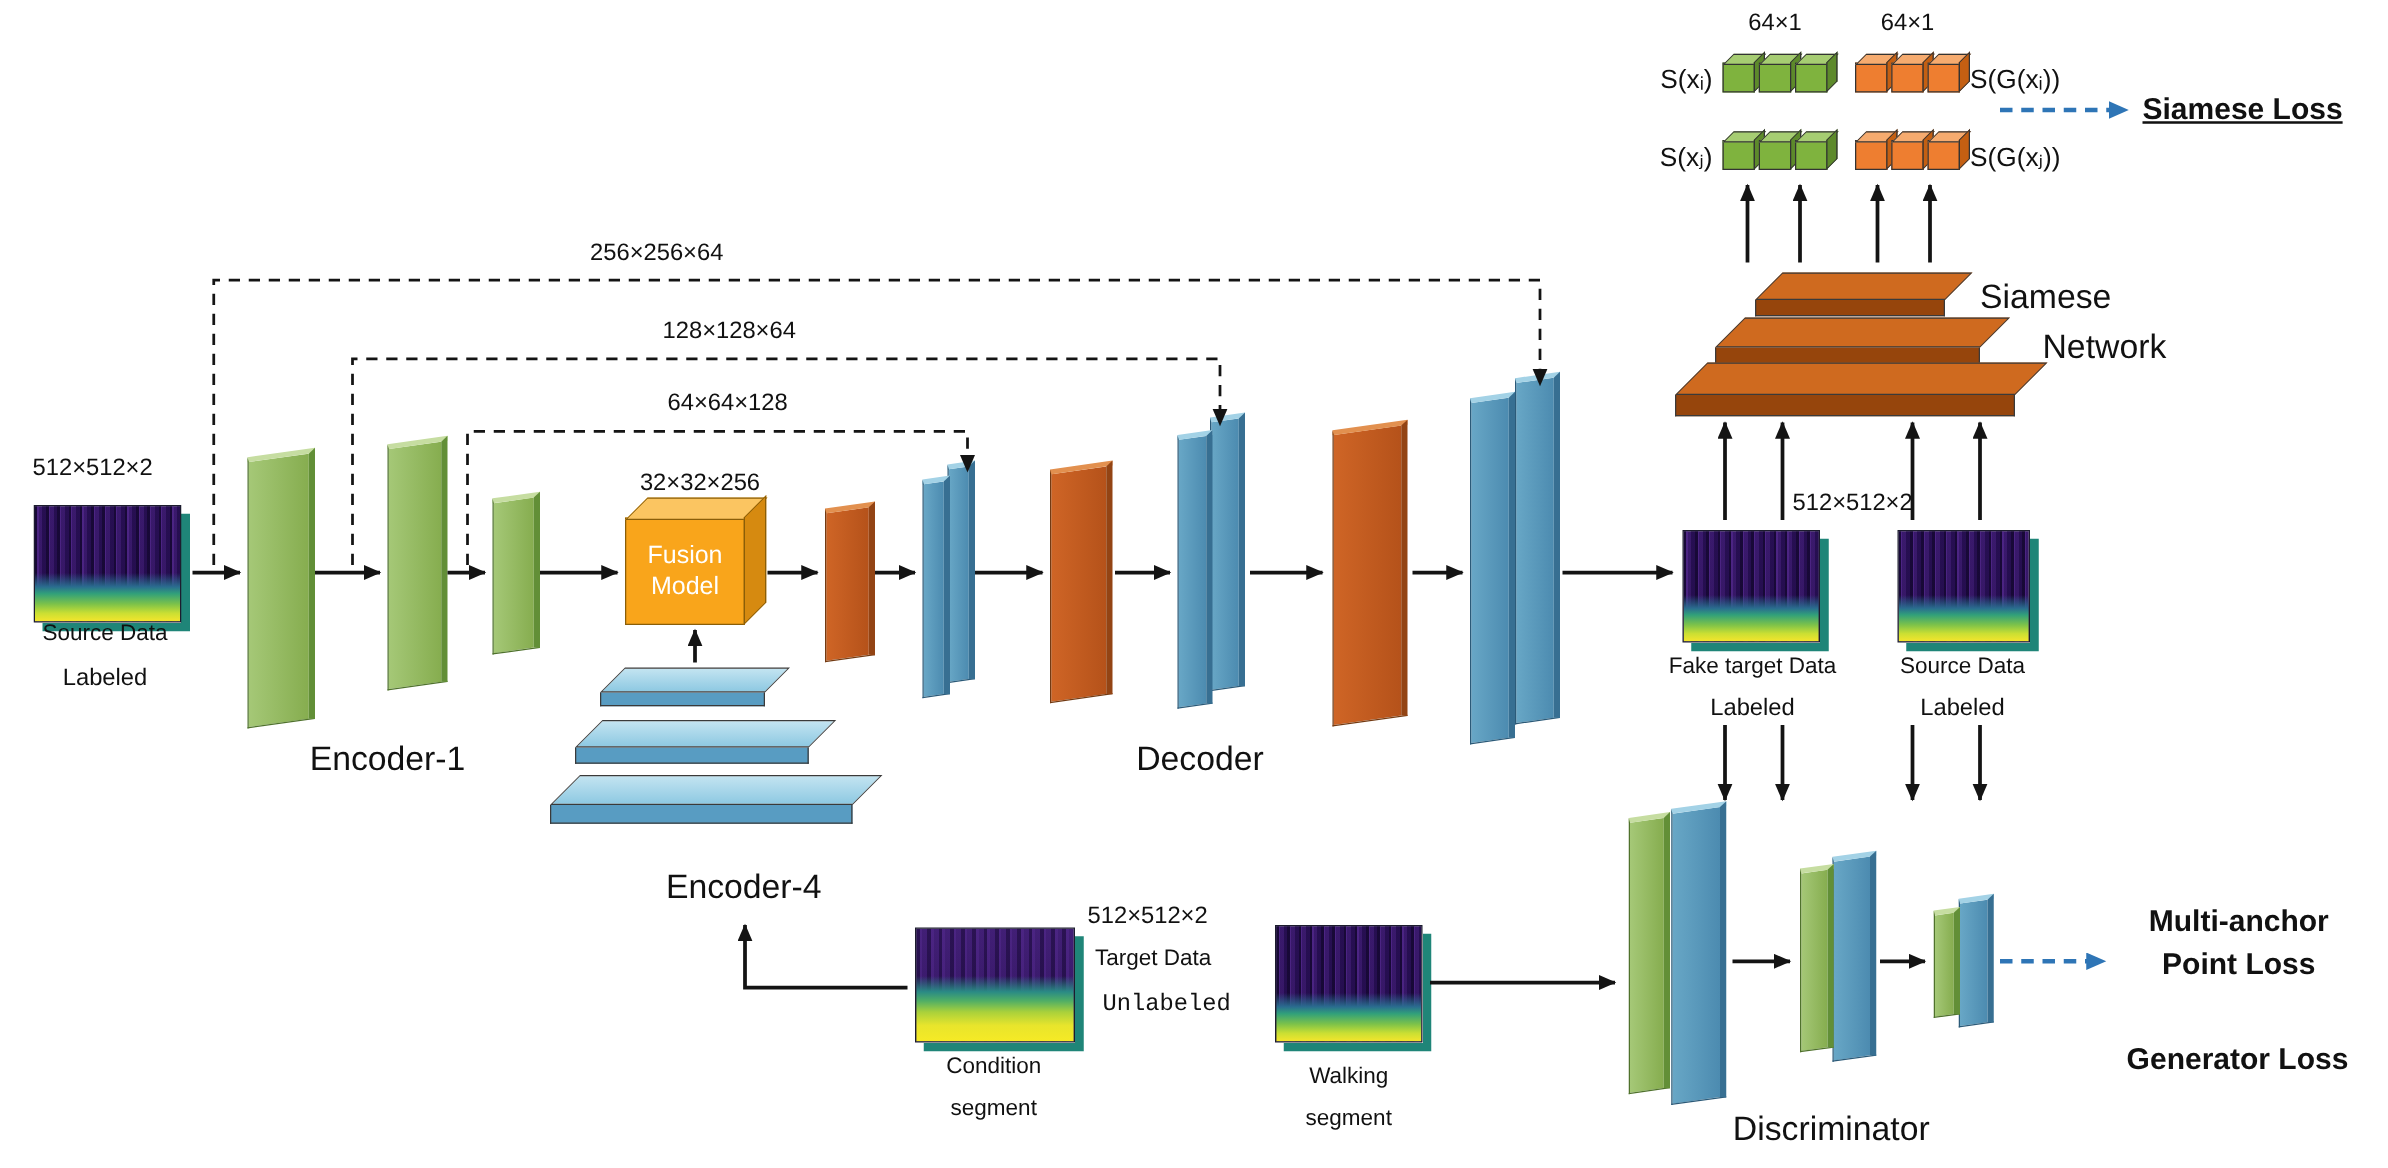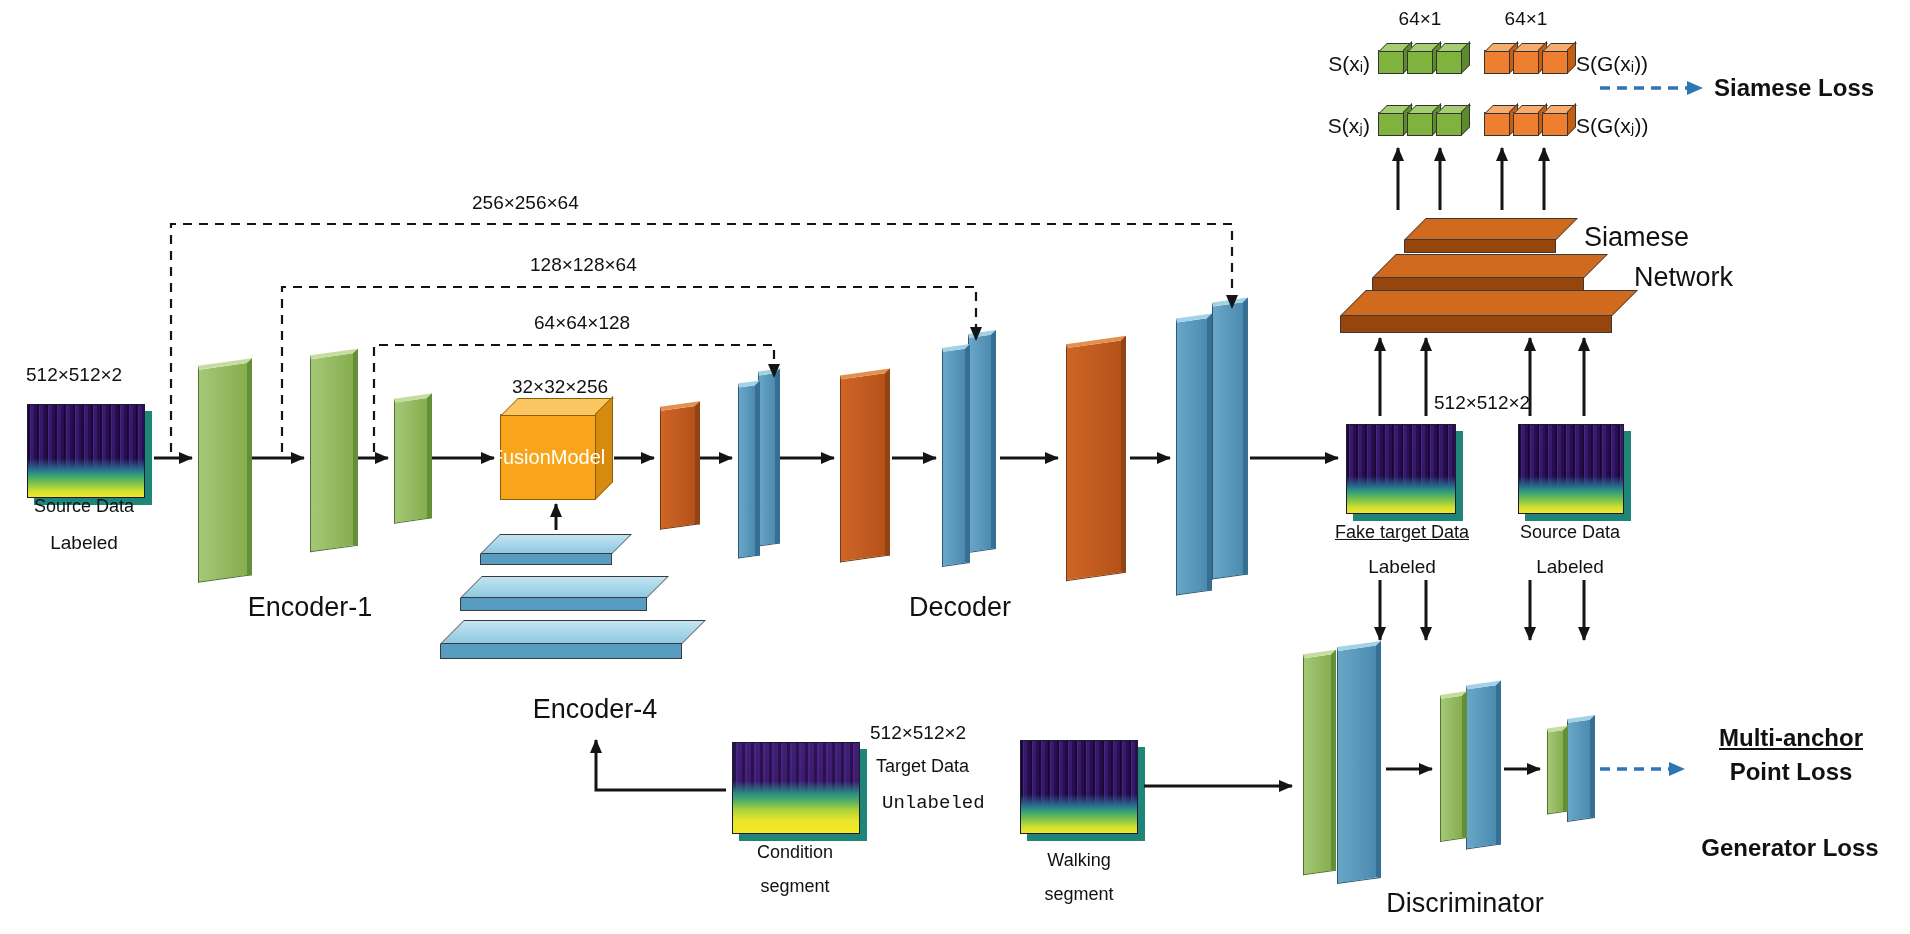--- a/index.html
+++ b/index.html
@@ -42,21 +42,21 @@
   .cube{position:relative;width:24px;height:22px;border:1px solid #333;}
   .cube::before{content:"";position:absolute;left:-1px;top:-8px;width:100%;height:7px;transform:skewX(-45deg);transform-origin:0 100%;border:1px solid #333;}
   .cube::after{content:"";position:absolute;left:100%;top:-1px;width:7px;height:100%;transform:skewY(-45deg);transform-origin:0 0;border:1px solid #333;}
   .cube.gr{background:#7FB33E;} .cube.gr::before{background:#A6CD72;} .cube.gr::after{background:#5d8a2b;}
   .cube.or{background:#EE7E30;} .cube.or::before{background:#F6AB6F;} .cube.or::after{background:#c45f12;}
 
   
   #fusion{position:absolute;left:500px;top:414px;width:94px;height:84px;background:#F9A51B;border:1px solid #8a5e08;}
   #fusion::before{content:"";position:absolute;left:-1px;top:-17px;width:100%;height:16px;background:#FBC561;border:1px solid #8a5e08;transform:skewX(-45deg);transform-origin:0 100%;}
   #fusion::after{content:"";position:absolute;left:100%;top:-1px;width:16px;height:100%;background:#D68A10;border:1px solid #8a5e08;transform:skewY(-45deg);transform-origin:0 0;}
-  .fusion-text{position:absolute;inset:0;display:flex;flex-direction:row;align-items:center;justify-content:center;color:#fff;font-size:20px;line-height:1.25;z-index:2;}
+  .fusion-text{position:absolute;inset:0;display:flex;flex-direction:column;align-items:center;justify-content:center;color:#fff;font-size:20px;line-height:1.25;z-index:2;}
 
   svg#wires{position:absolute;left:0;top:0;z-index:5;pointer-events:none;}
 </style>
 </head>
 <body>
 
 <div id="canvas">
 
   <div class="lbl f19" style="left:26px;top:364px;">512×512×2</div>
   <div class="spec" style="left:27px;top:404px;width:116px;height:92px;"></div>
@@ -99,21 +99,21 @@
   <div class="slab b" style="left:738px;top:382px;width:16px;height:170px;"></div>
   <div class="slab o" style="left:840px;top:372px;width:44px;height:182px;"></div>
   <div class="slab b" style="left:968px;top:332px;width:22px;height:214px;"></div>
   <div class="slab b" style="left:942px;top:346px;width:22px;height:214px;"></div>
   <div class="slab o" style="left:1066px;top:340px;width:54px;height:232px;"></div>
   <div class="slab b" style="left:1212px;top:300px;width:30px;height:272px;"></div>
   <div class="slab b" style="left:1176px;top:316px;width:30px;height:272px;"></div>
   <div class="lbl f27 ctr" style="left:880px;top:592px;width:160px;">Decoder</div>
 
   <div class="spec" style="left:1346px;top:424px;width:108px;height:88px;"></div>
-  <div class="lbl f22 ctr" style="left:1302px;top:522px;width:200px;text-decoration:underline;">Fake target Data</div>
+  <div class="lbl f22 ctr" style="left:1302px;top:522px;width:200px;">Fake target Data</div>
   <div class="lbl f19 ctr" style="left:1302px;top:556px;width:200px;">Labeled</div>
   <div class="lbl f19" style="left:1434px;top:392px;">512×512×2</div>
   <div class="spec" style="left:1518px;top:424px;width:104px;height:88px;"></div>
   <div class="lbl f22 ctr" style="left:1494px;top:522px;width:152px;">Source Data</div>
   <div class="lbl f19 ctr" style="left:1494px;top:556px;width:152px;">Labeled</div>
 
   <div class="plate ru" style="left:1404px;top:218px;">
     <div class="pt" style="width:150px;height:20px;"></div>
       <div class="pf" style="width:150px;height:12px;"></div>
   </div>
@@ -150,21 +150,21 @@
       <div class="cube gr"></div>
       <div class="cube gr"></div>
   </div>
   <div class="crow" style="left:1484px;top:112px;">
     <div class="cube or"></div>
       <div class="cube or"></div>
       <div class="cube or"></div>
   </div>
   <div class="lbl f21" style="left:1576px;top:114px;">S(G(xⱼ))</div>
 
-  <div class="lbl f24 bold" style="left:1714px;top:74px;">Siamese Loss</div>
+  <div class="lbl f24 bold" style="left:1714px;top:74px;text-decoration:underline;">Siamese Loss</div>
 
   <div class="spec cond" style="left:732px;top:742px;width:126px;height:90px;"></div>
   <div class="lbl f22 ctr" style="left:722px;top:842px;width:146px;">Condition</div>
   <div class="lbl f22 ctr" style="left:722px;top:876px;width:146px;">segment</div>
 
   <div class="lbl f19" style="left:870px;top:722px;">512×512×2</div>
   <div class="lbl f22" style="left:876px;top:756px;">Target Data</div>
   <div class="lbl f19" style="left:882px;top:792px;font-family:Liberation Mono, monospace;">Unlabeled</div>
 
   <div class="spec" style="left:1020px;top:740px;width:116px;height:92px;"></div>
@@ -172,21 +172,21 @@
   <div class="lbl f22 ctr" style="left:1014px;top:884px;width:130px;">segment</div>
 
   <div class="slab b" style="left:1337px;top:644px;width:38px;height:232px;"></div>
   <div class="slab g" style="left:1303px;top:652px;width:27px;height:216px;"></div>
   <div class="slab b" style="left:1466px;top:683px;width:29px;height:159px;"></div>
   <div class="slab g" style="left:1440px;top:693px;width:21px;height:142px;"></div>
   <div class="slab b" style="left:1567px;top:717px;width:22px;height:98px;"></div>
   <div class="slab g" style="left:1547px;top:727px;width:15px;height:81px;"></div>
   <div class="lbl f27 ctr" style="left:1360px;top:888px;width:210px;">Discriminator</div>
 
-  <div class="lbl f24 bold ctr" style="left:1696px;top:724px;width:190px;text-decoration:underline;">Multi-anchor</div>
+  <div class="lbl f24 bold ctr" style="left:1696px;top:724px;width:190px;">Multi-anchor</div>
   <div class="lbl f24 bold ctr" style="left:1696px;top:758px;width:190px;">Point Loss</div>
   <div class="lbl f24 bold ctr" style="left:1690px;top:814px;width:200px;margin-top:20px;">Generator Loss</div>
 
   <svg id="wires" width="1910" height="934" viewBox="0 0 1910 934">
     <defs>
       <marker id="ah" markerUnits="userSpaceOnUse" markerWidth="15" markerHeight="13" refX="13" refY="6" orient="auto">
         <path d="M0,0 L14,6 L0,12 Z" fill="#141414"></path>
       </marker>
       <marker id="ahb" markerUnits="userSpaceOnUse" markerWidth="17" markerHeight="15" refX="15" refY="7" orient="auto">
         <path d="M0,0 L16,7 L0,14 Z" fill="#2E75B6"></path>

